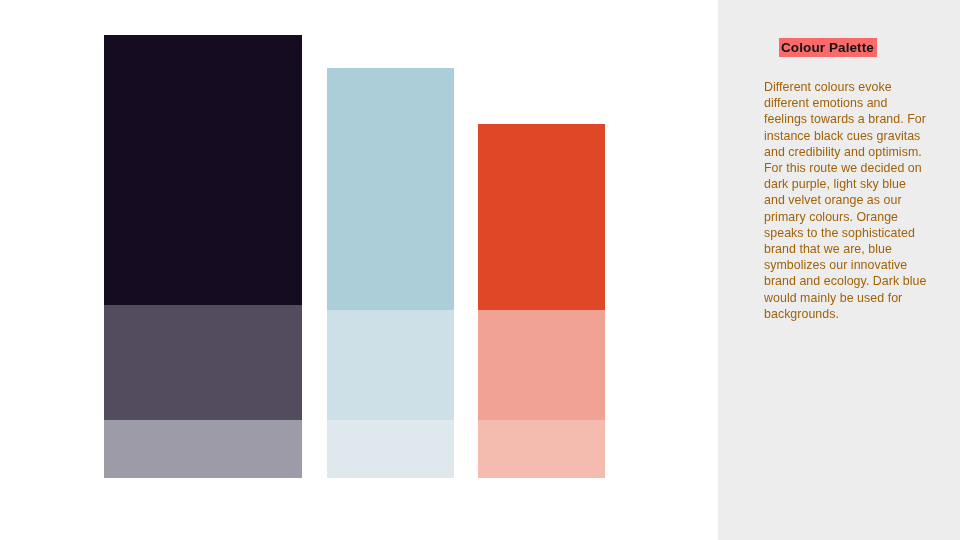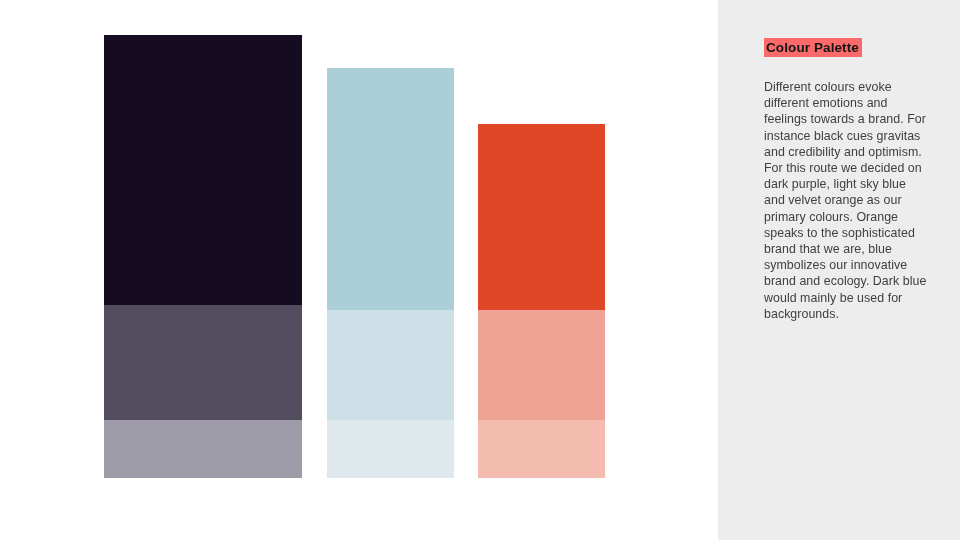--- a/index.html
+++ b/index.html
@@ -85,26 +85,27 @@
   .panel-title {
     display: inline;
     background: #fa6a6a;
     color: #141414;
     font-size: 13.5px;
     font-weight: bold;
     line-height: 1.55;
     letter-spacing: 0.1px;
     padding: 2px 3px 2px 2px;
     box-decoration-break: clone;
+    margin-left: 15px;
     -webkit-box-decoration-break: clone;
   }
 
   .panel-body {
     margin-top: 20px;
-    color: #404040;
+    color: #a16207;
     font-size: 12.4px;
     line-height: 16.2px;
     letter-spacing: 0.05px;
     white-space: pre-wrap;
   }
 </style>
 </head>
 <body>
 
 <div class="slide">

